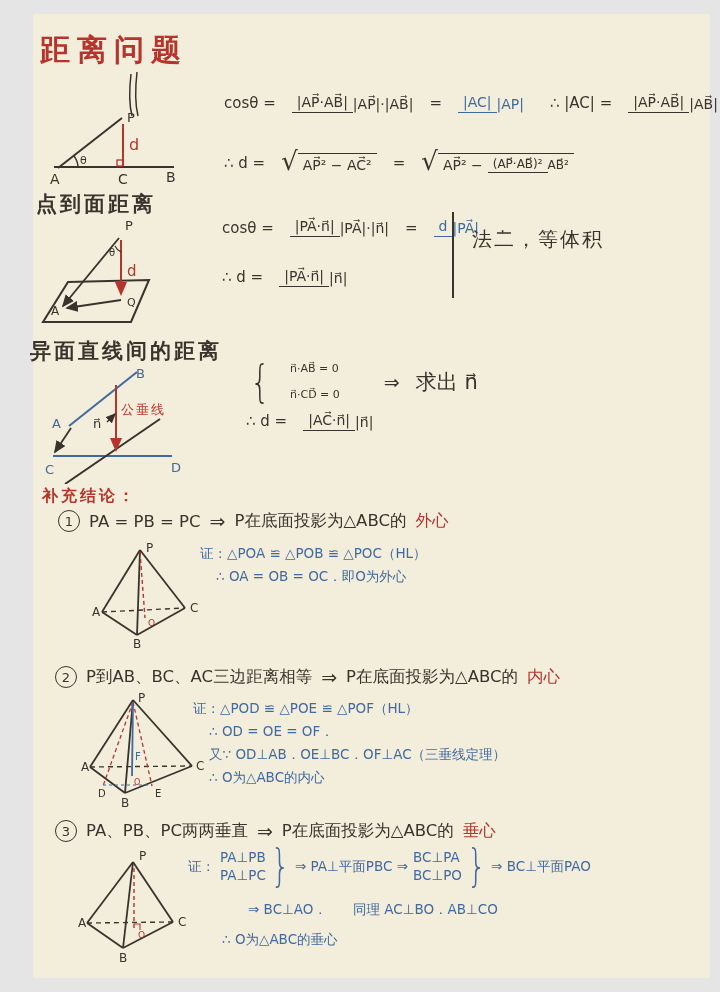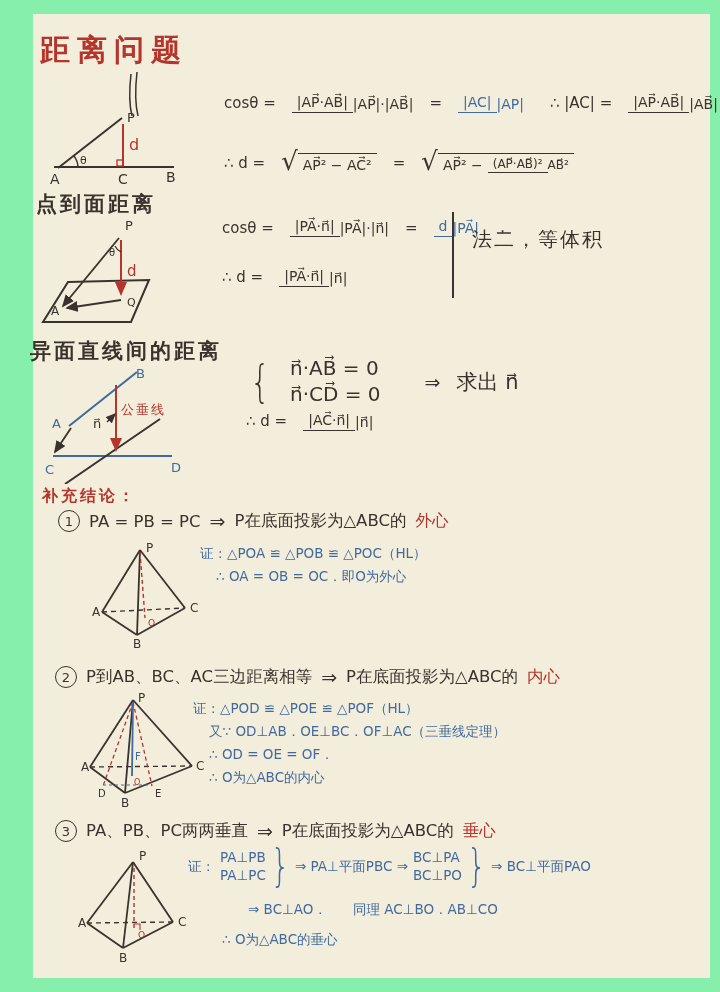--- a/index.html
+++ b/index.html
@@ -2,21 +2,21 @@
 <html><head>
 <meta charset="utf-8">
 <style>
   :root{
     --paper:#f3eedb;
     --ink:#3a332d;
     --red:#b5342b;
     --blue:#41699f;
   }
   html,body{margin:0;padding:0;background:#ffffff;}
-  #page{position:relative;width:720px;height:992px;background:#86efac;overflow:hidden;
+  #page{position:relative;width:720px;height:992px;background:#e5e5e5;overflow:hidden;
         font-family:"DejaVu Sans",sans-serif;color:var(--ink);}
   #paper{position:absolute;left:33px;top:14px;width:677px;height:964px;background:var(--paper);}
   .abs{position:absolute;}
   .red{color:var(--red);}
   .blue{color:var(--blue);}
   .hw{font-family:"DejaVu Sans",sans-serif;}
   .title{font-size:30px;font-weight:bold;letter-spacing:7px;color:var(--red);}
   .heading{font-size:21px;font-weight:bold;letter-spacing:3px;}
   .frow{display:flex;align-items:center;gap:16px;font-size:15px;white-space:nowrap;}
   .frac{display:inline-flex;flex-direction:row;align-items:center;line-height:1.2;font-size:14px;}
@@ -166,21 +166,21 @@
     <text x="111" y="22" font-size="13" fill="#41699f">B</text>
     <text x="27" y="72" font-size="13" fill="#41699f">A</text>
     <text x="20" y="118" font-size="13" fill="#41699f">C</text>
     <text x="146" y="116" font-size="13" fill="#41699f">D</text>
     <text x="68" y="72" font-size="13" fill="#3a332d">n⃗</text>
     <text x="96" y="58" font-size="13" fill="#b5342b" letter-spacing="2">公垂线</text>
   </svg>
 
   <div class="abs frow" style="left:246px;top:358px;">
     <span class="sysbrace">{</span>
-    <span class="stack" style="gap:5px;font-size:20px;line-height:21px;justify-content:center;">
+    <span class="stack" style="gap:5px;font-size:11px;line-height:21px;justify-content:center;">
       <span>n⃗·AB⃗ = 0</span>
       <span>n⃗·CD⃗ = 0</span>
     </span>
     <span class="imply" style="margin-left:28px">⇒</span>
     <span style="font-size:21px">求出 n⃗</span>
   </div>
   <div class="abs frow" style="left:246px;top:412px;">
     <span>∴ d =</span>
     <span class="frac">
         <span class="num">|AC⃗·n⃗|</span>
@@ -218,22 +218,22 @@
 
   <div class="abs itemline" style="left:55px;top:666px;">
     <span class="circled">2</span>
     <span>P到AB、BC、AC三边距离相等</span>
     <span class="imply">⇒</span>
     <span>P在底面投影为△ABC的</span>
     <span class="red">内心</span>
   </div>
   <div class="abs proof" style="left:193px;top:697px;">
     <div>证：△POD ≌ △POE ≌ △POF（HL）</div>
+    <div class="indent">∴ OD = OE = OF．</div>
     <div class="indent">又∵ OD⊥AB．OE⊥BC．OF⊥AC（三垂线定理）</div>
-    <div class="indent">∴ OD = OE = OF．</div>
     <div class="indent">∴ O为△ABC的内心</div>
   </div>
   <svg class="abs" style="left:68px;top:690px;" width="140" height="122" viewBox="0 0 140 122">
     <line x1="65" y1="10" x2="22" y2="77" stroke="#3a332d" stroke-width="1.8"></line>
     <line x1="65" y1="10" x2="124" y2="76" stroke="#3a332d" stroke-width="1.8"></line>
     <line x1="65" y1="10" x2="57" y2="103" stroke="#3a332d" stroke-width="1.8"></line>
     <line x1="22" y1="77" x2="57" y2="103" stroke="#3a332d" stroke-width="1.8"></line>
     <line x1="57" y1="103" x2="124" y2="76" stroke="#3a332d" stroke-width="1.8"></line>
     <line x1="22" y1="77" x2="124" y2="76" stroke="#3a332d" stroke-width="1.4" stroke-dasharray="5,4"></line>
     <line x1="65" y1="12" x2="35" y2="96" stroke="#b5342b" stroke-width="1.3" stroke-dasharray="4,3"></line>

